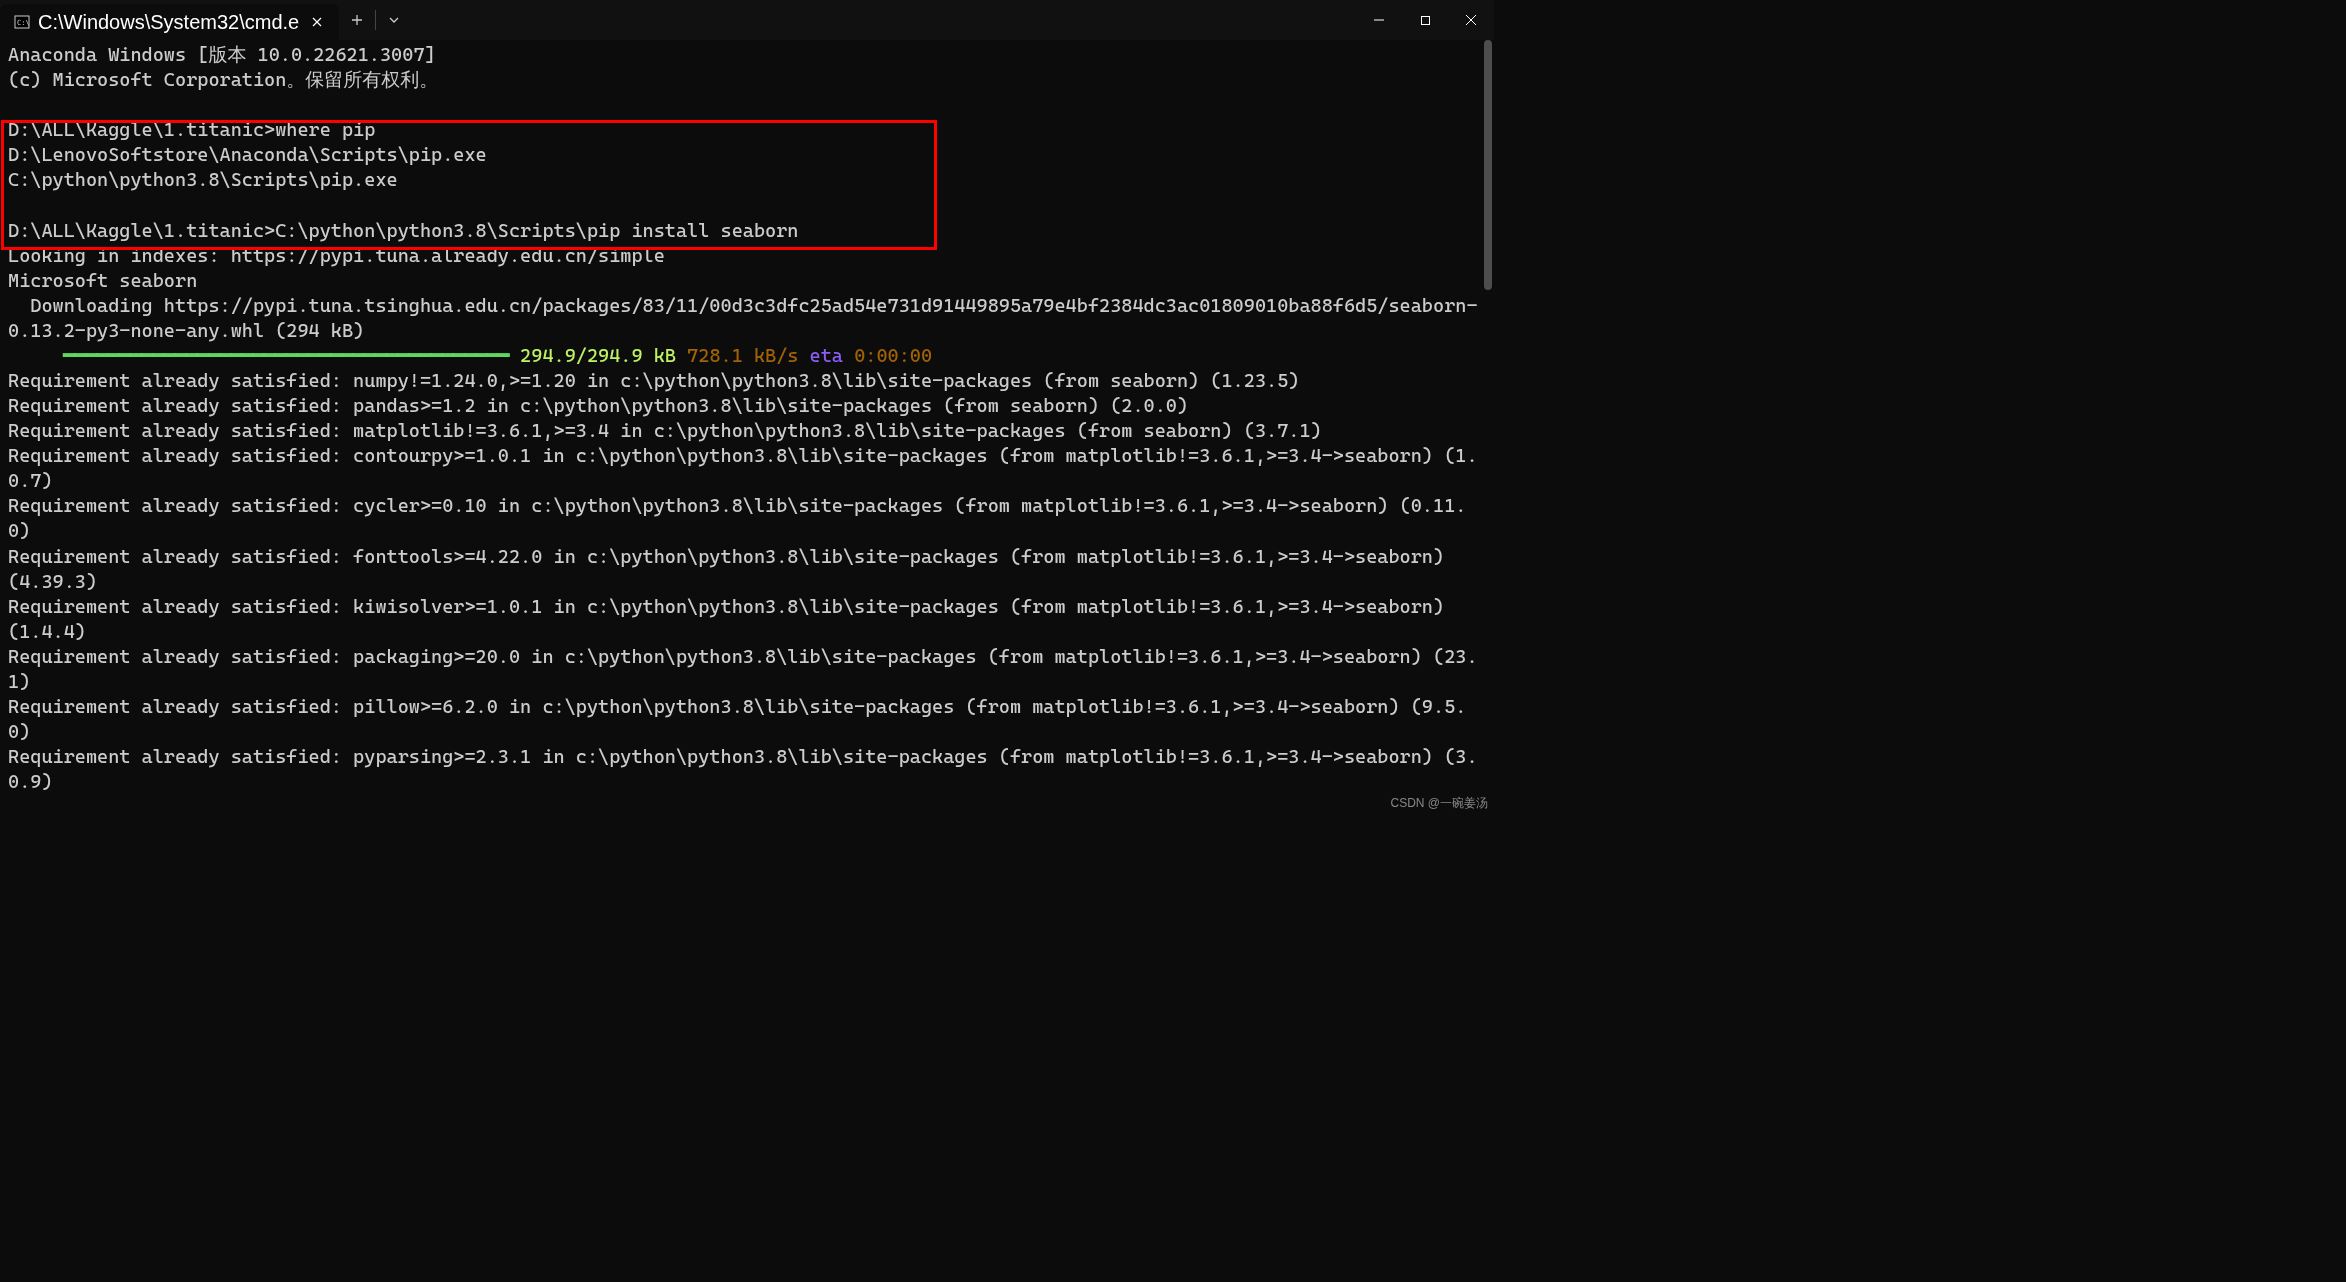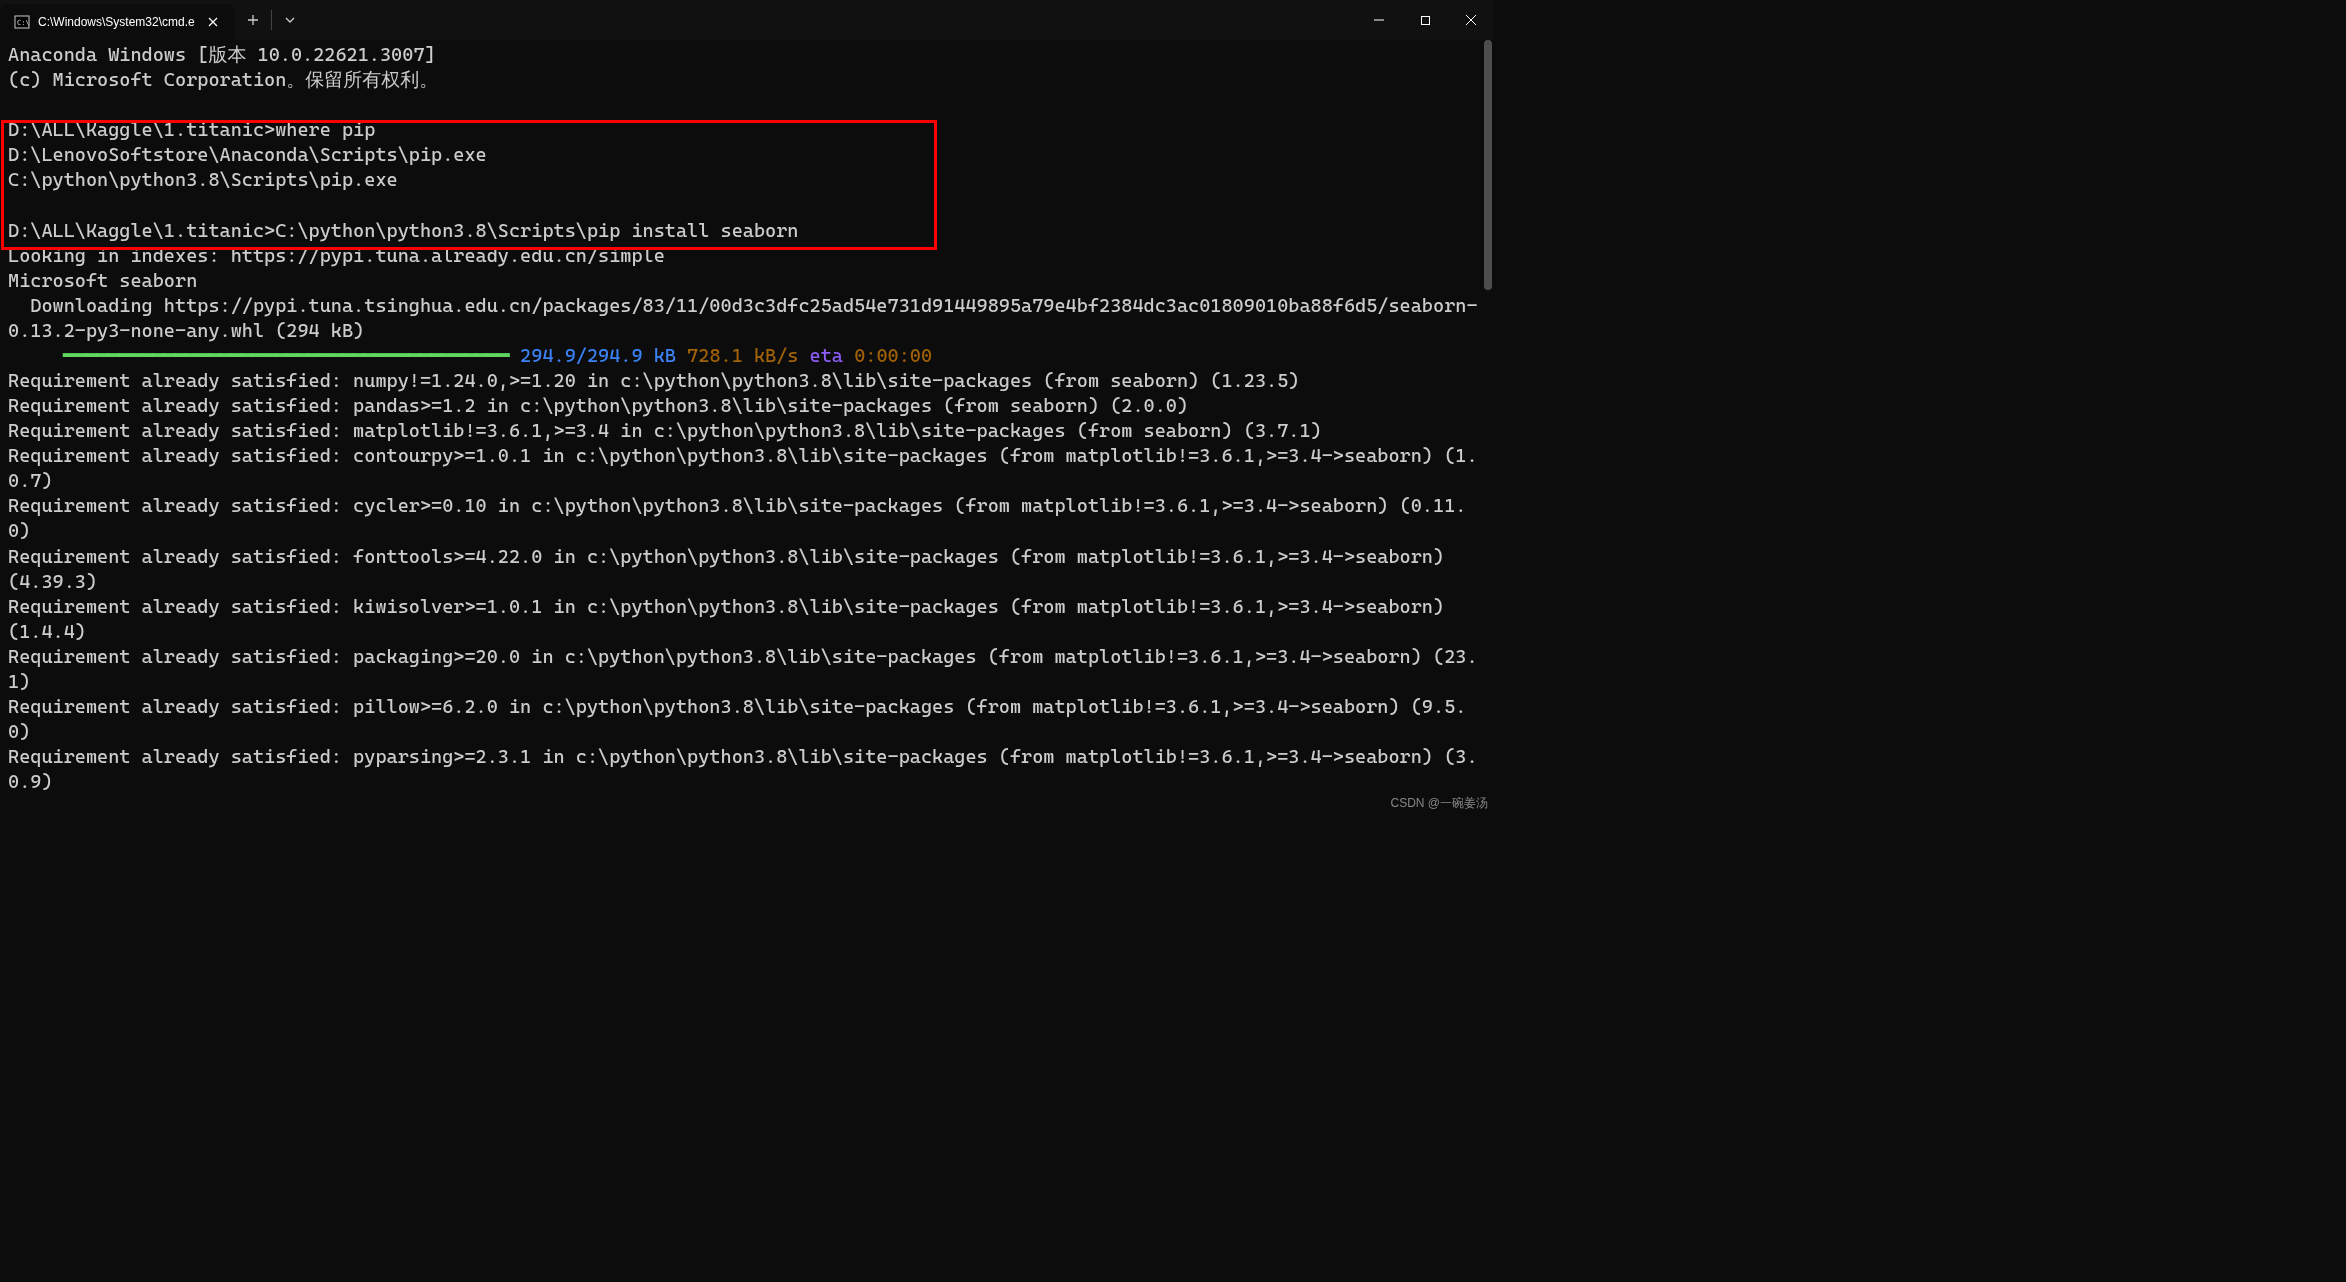--- a/index.html
+++ b/index.html
@@ -32,21 +32,21 @@
     min-width: 200px;
     position: relative;
   }
   .tab-icon {
     width: 16px; height: 16px;
     display: inline-flex; align-items: center; justify-content: center;
   }
   .tab-title {
     flex: 1;
     color: #ffffff;
-    font-size: 12px;
+    font-size: 20px;
     font-family: "Segoe UI", Arial, sans-serif;
     white-space: nowrap;
     overflow: hidden;
   }
   .tab-close {
     width: 20px; height: 20px;
     display: inline-flex; align-items: center; justify-content: center;
     color: #ffffff;
     font-size: 12px;
     border-radius: 3px;
@@ -75,21 +75,21 @@
   }
   .redbox {
     position: absolute;
     border: 3px solid #ff0000;
     pointer-events: none;
   }
   .progress-bar {
     color: #5fd75f;
     display: inline-block;
   }
-  .progress-size { color: #3b82f6; }
+  .progress-size { color: #bef264; }
   .progress-speed { color: #a16207; }
   .progress-eta-label { color: #8b5cf6; }
   .progress-eta { color: #a16207; }
   .scrollbar {
     position: absolute;
     right: 0;
     top: 40px;
     width: 12px;
     bottom: 0;
     background: #0c0c0c;

